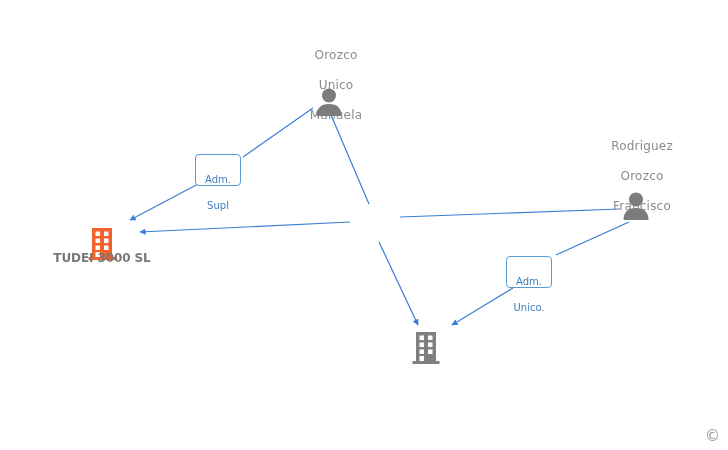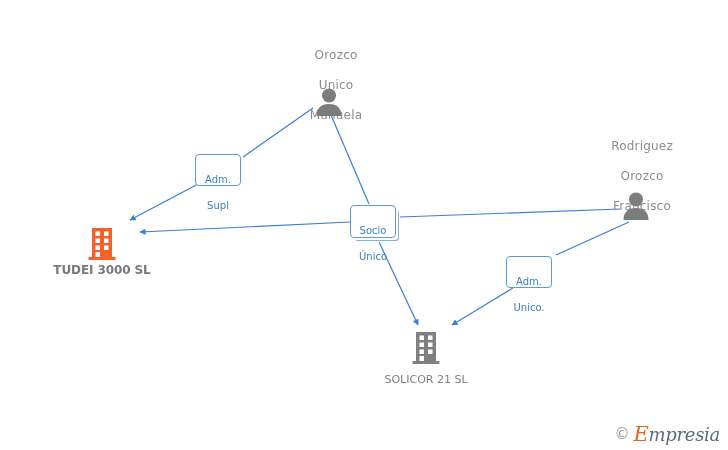--- a/index.html
+++ b/index.html
@@ -157,49 +157,43 @@
     <rect x="0.5" y="29" width="27" height="3" fill="#f4622a"></rect>
     <rect x="7.5" y="3.5" width="4.5" height="4.5" fill="#ffffff"></rect>
     <rect x="16" y="3.5" width="4.5" height="4.5" fill="#ffffff"></rect>
     <rect x="7.5" y="10.5" width="4.5" height="4.5" fill="#ffffff"></rect>
     <rect x="16" y="10.5" width="4.5" height="4.5" fill="#ffffff"></rect>
     <rect x="7.5" y="17.5" width="4.5" height="4.5" fill="#ffffff"></rect>
     <rect x="16" y="17.5" width="4.5" height="4.5" fill="#ffffff"></rect>
     <rect x="7.5" y="24" width="4.5" height="5" fill="#ffffff"></rect>
     <rect x="16" y="24" width="4.5" height="5" fill="#f4622a"></rect>
   </svg>
-  <div class="company-label strong" style="left:22px; top:264px; width:160px;">TUDEI 3000 SL</div>
+  <div class="company-label strong" style="left:22px; top:252px; width:160px;">TUDEI 3000 SL</div>
 
   <svg class="node-icon" style="left:412px; top:332px;" width="28" height="32" viewBox="0 0 28 32" xmlns="http://www.w3.org/2000/svg">
     <rect x="4" y="0" width="20" height="29" fill="#808080"></rect>
     <rect x="0.5" y="29" width="27" height="3" fill="#808080"></rect>
     <rect x="7.5" y="3.5" width="4.5" height="4.5" fill="#ffffff"></rect>
     <rect x="16" y="3.5" width="4.5" height="4.5" fill="#ffffff"></rect>
     <rect x="7.5" y="10.5" width="4.5" height="4.5" fill="#ffffff"></rect>
     <rect x="16" y="10.5" width="4.5" height="4.5" fill="#ffffff"></rect>
     <rect x="7.5" y="17.5" width="4.5" height="4.5" fill="#ffffff"></rect>
     <rect x="16" y="17.5" width="4.5" height="4.5" fill="#ffffff"></rect>
     <rect x="7.5" y="24" width="4.5" height="5" fill="#ffffff"></rect>
     <rect x="16" y="24" width="4.5" height="5" fill="#808080"></rect>
   </svg>
-  <div class="company-label" style="left:346px; top:373px; width:160px;">SOLICOR 21 SL</div>
 
   <div class="rel-box" style="left:195px; top:154px; width:46px; height:32px;">
     <span class="rl-1">Adm.</span>
     <span class="rl-2">Supl</span>
   </div>
 
-  <div class="rel-box shadowed" style="left:350px; top:205px; width:46px; height:33px;">
-    <span class="rl-1">Socio</span>
-    <span class="rl-2">Único</span>
-  </div>
 
   <div class="rel-box" style="left:506px; top:256px; width:46px; height:32px;">
     <span class="rl-1">Adm.</span>
     <span class="rl-2">Unico.</span>
   </div>
 
   <div id="watermark">
     <span class="wm-c">©</span>
-    <span class="wm-text"><span class="wm-e">E</span><span>mpresia</span></span>
   </div>
 
 </div>
 
 </body></html>

